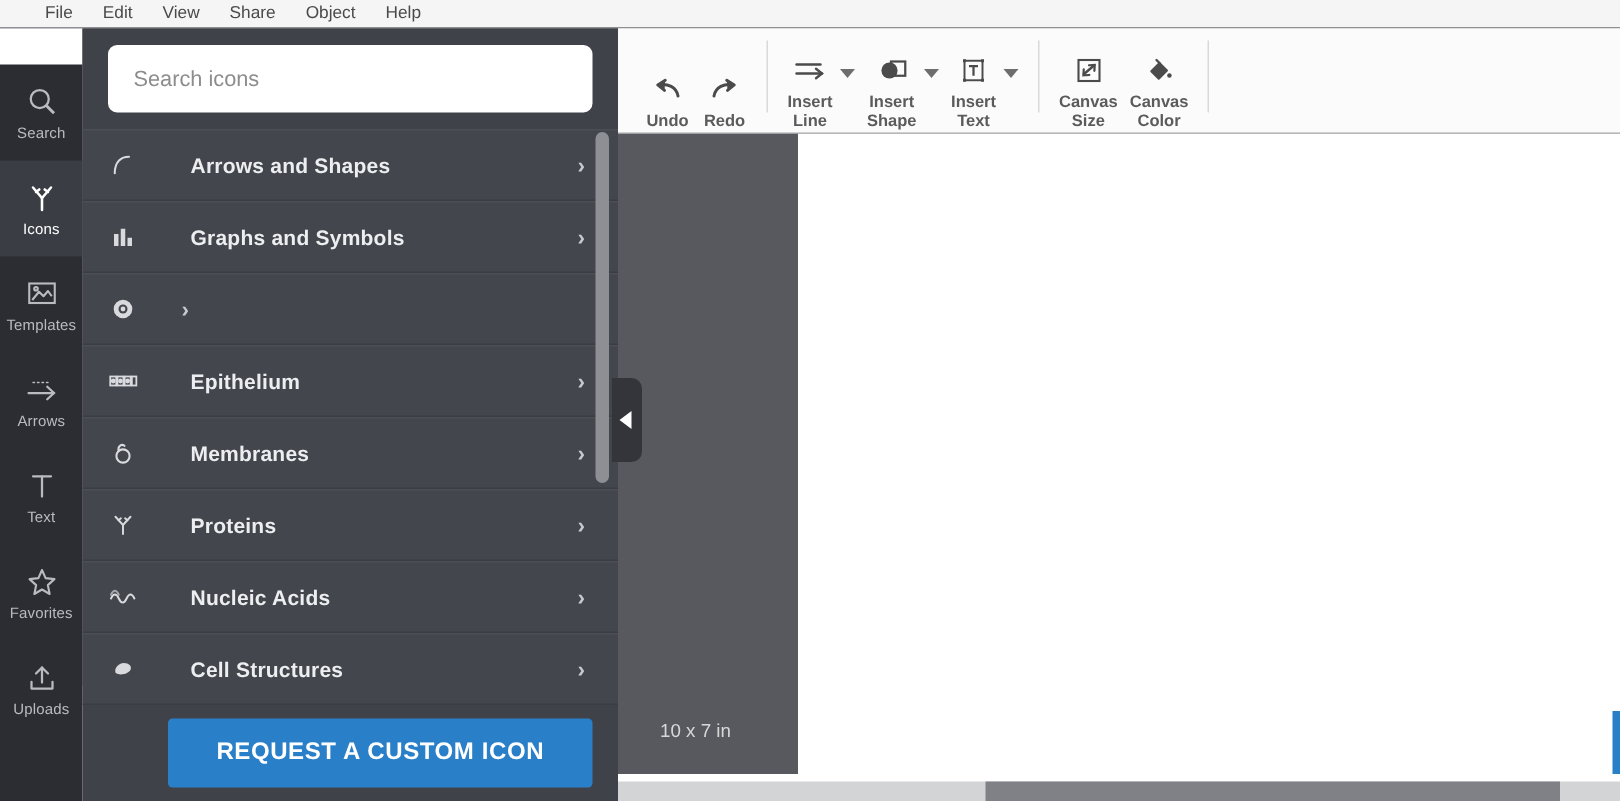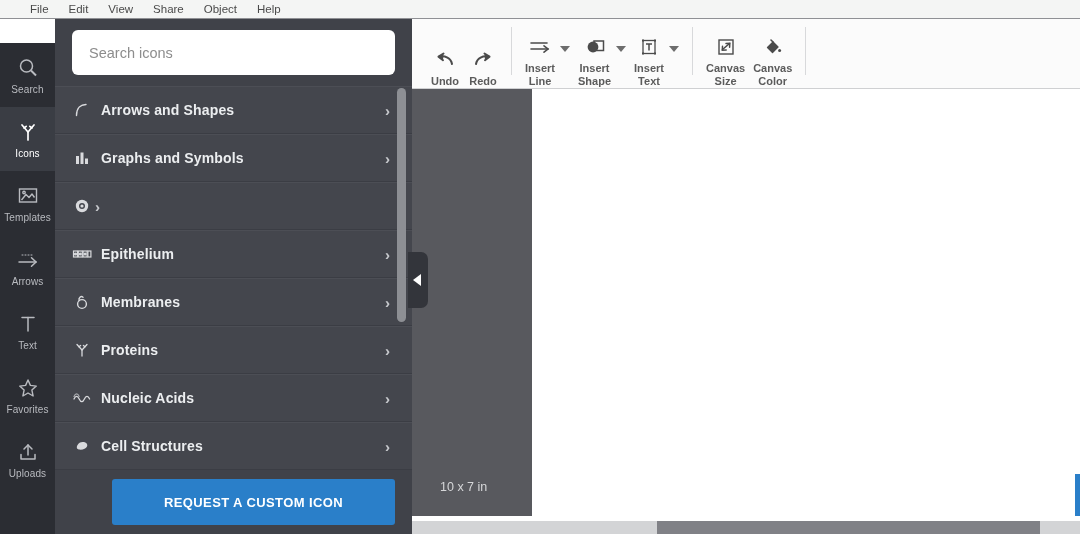--- a/index.html
+++ b/index.html
@@ -72,20 +72,21 @@
   }
   .cat-item {
     position: relative;
     height: 48px;
     display: flex; align-items: center;
     padding: 0 16px 0 14px;
     background: #44464d;
     border-bottom: 1px solid #3b3d44;
     border-top: 1px solid #4c4e55;
     cursor: pointer;
+    gap: 26px;
   }
   .cat-ico {
     width: 26px; flex: 0 0 26px;
     display: flex; align-items: center; justify-content: center;
     color: #d9dadd;
   }
   .cat-ico svg { display: block; }
   .cat-label {
     flex: 1 1 auto;
     font-size: 14px; font-weight: bold;
@@ -110,21 +111,21 @@
     display: flex; align-items: center;
     padding: 0 17px;
     background: #404249;
   }
   #cta-button {
     width: 100%; height: 46px;
     background: #2a7fc9;
     border: none; border-radius: 3px;
     color: #ffffff;
     font-family: "Liberation Sans", sans-serif;
-    font-size: 13px; font-weight: bold;
+    font-size: 16px; font-weight: bold;
     letter-spacing: .4px;
     cursor: pointer;
     margin-left: 40px;
   }
 
   
   #collapse-handle {
     position: absolute; left: 408px; top: 252px;
     width: 20px; height: 56px;
     background: #33353b;

